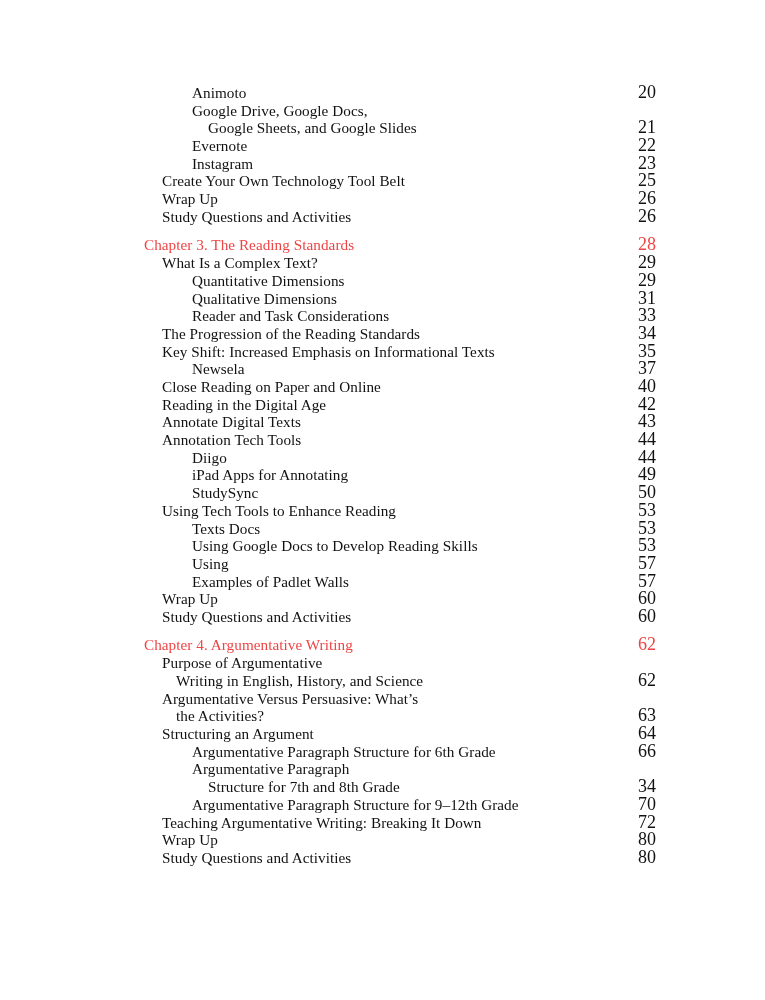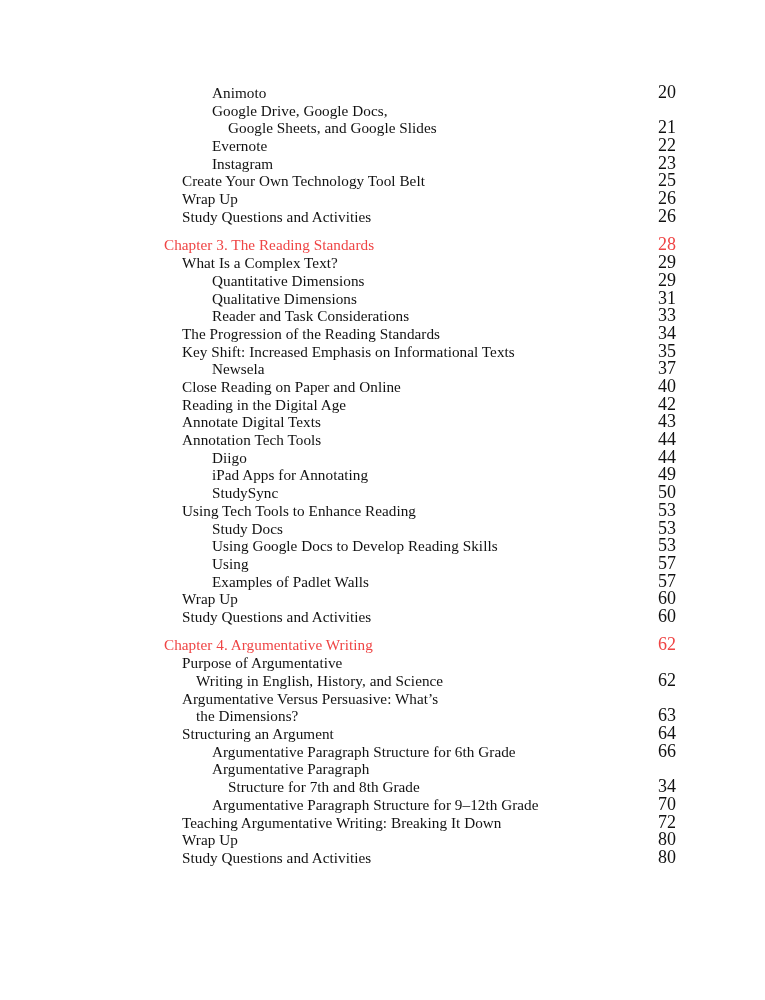--- a/index.html
+++ b/index.html
@@ -11,21 +11,21 @@
     position: relative;
     width: 765px;
     height: 1000px;
     background: #ffffff;
     font-family: "Liberation Serif", "DejaVu Serif", serif;
     color: #111111;
     overflow: hidden;
   }
   .toc {
     position: absolute;
-    left: 164px;
+    left: 144px;
     top: 84px;
     width: 512px;
   }
   .row {
     display: flex;
     align-items: baseline;
     height: 17.7px;
     line-height: 17.7px;
     white-space: nowrap;
   }
@@ -183,21 +183,21 @@
         <span class="label">StudySync</span>
         <span class="dots"></span>
         <span class="page-num">50</span>
       </div>
       <div class="row lvl-2">
         <span class="label">Using Tech Tools to Enhance Reading</span>
         <span class="dots"></span>
         <span class="page-num">53</span>
       </div>
       <div class="row lvl-3">
-        <span class="label">Study Docs</span>
+        <span class="label">Texts Docs</span>
         <span class="dots"></span>
         <span class="page-num">53</span>
       </div>
       <div class="row lvl-3">
         <span class="label">Using Google Docs to Develop Reading Skills</span>
         <span class="dots"></span>
         <span class="page-num">53</span>
       </div>
       <div class="row lvl-3">
         <span class="label">Using</span>
@@ -233,21 +233,21 @@
         <span class="label">Writing in English, History, and Science</span>
         <span class="dots"></span>
         <span class="page-num">62</span>
       </div>
       <div class="row lvl-2">
         <span class="label">Argumentative Versus Persuasive: What’s</span>
         <span class="dots"></span>
         <span class="page-num"></span>
       </div>
       <div class="row lvl-2c">
-        <span class="label">the Dimensions?</span>
+        <span class="label">the Activities?</span>
         <span class="dots"></span>
         <span class="page-num">63</span>
       </div>
       <div class="row lvl-2">
         <span class="label">Structuring an Argument</span>
         <span class="dots"></span>
         <span class="page-num">64</span>
       </div>
       <div class="row lvl-3">
         <span class="label">Argumentative Paragraph Structure for 6th Grade</span>

